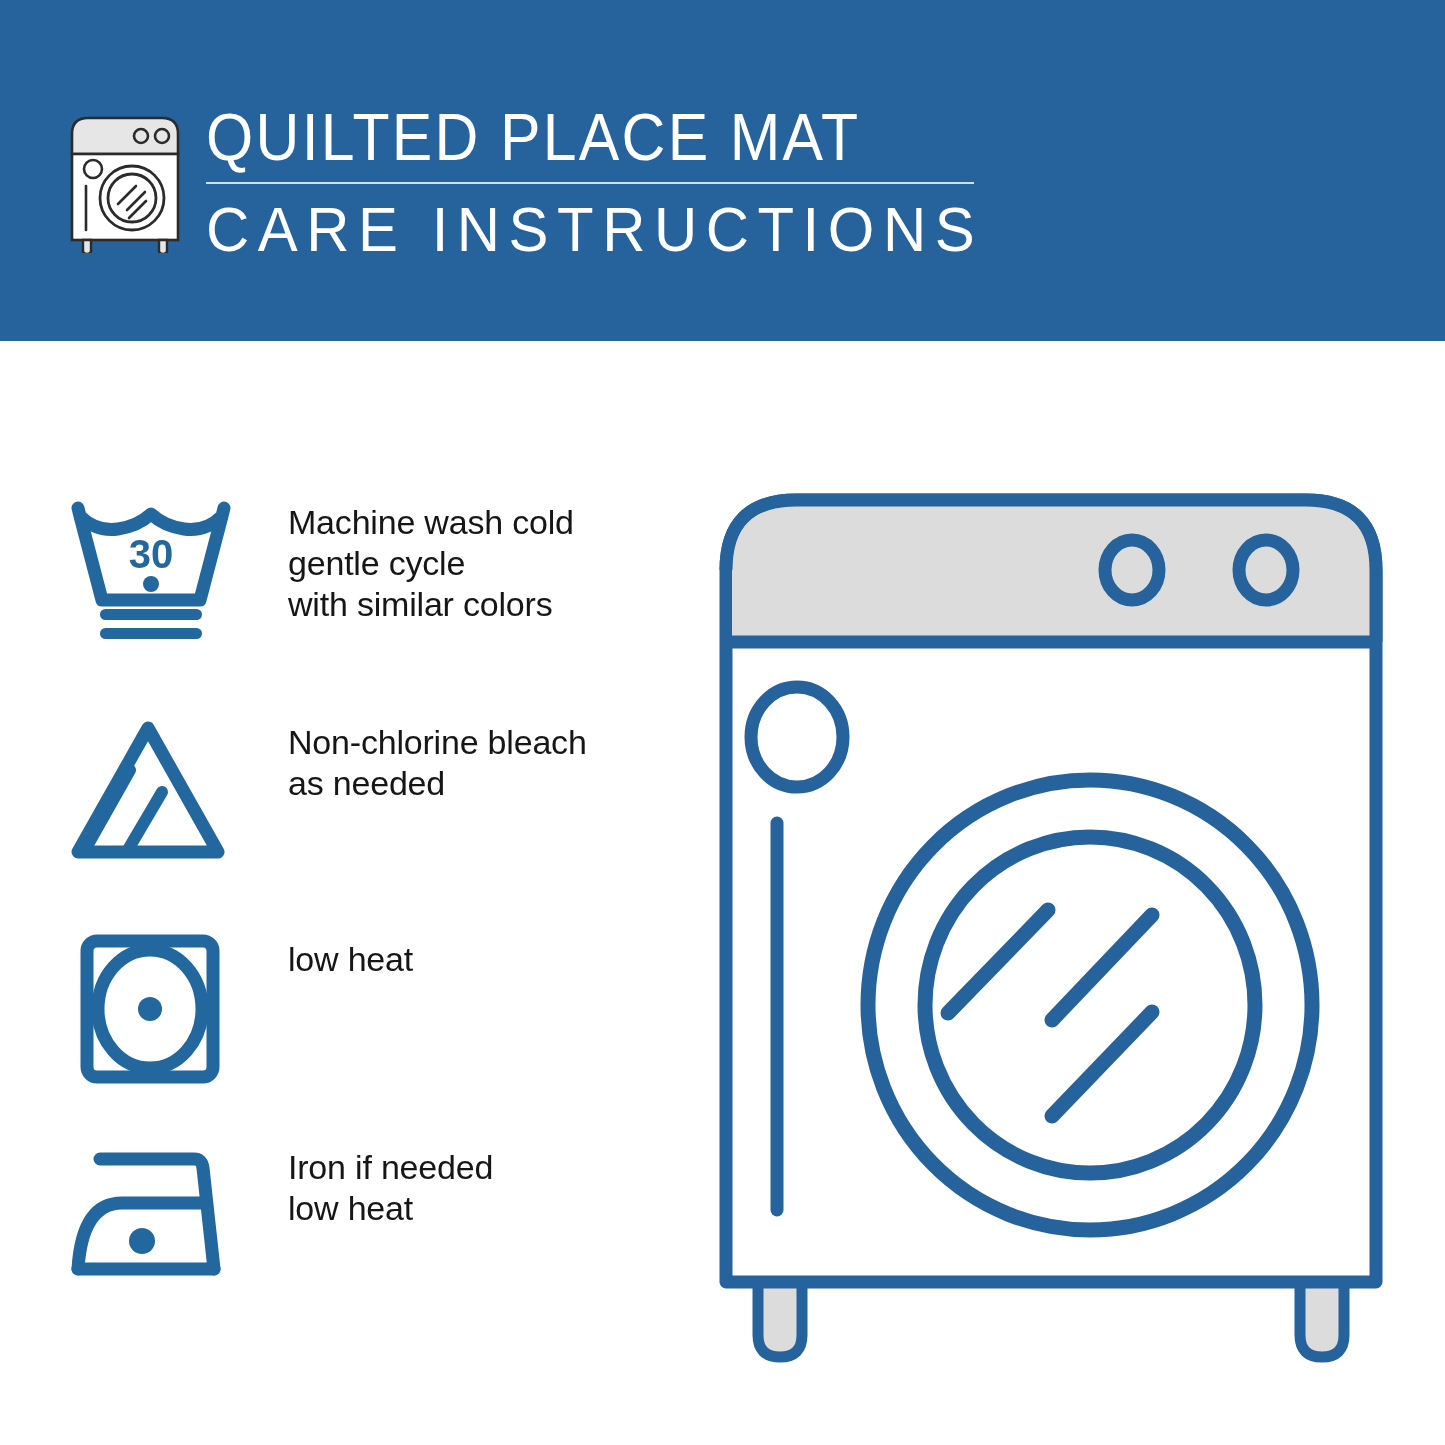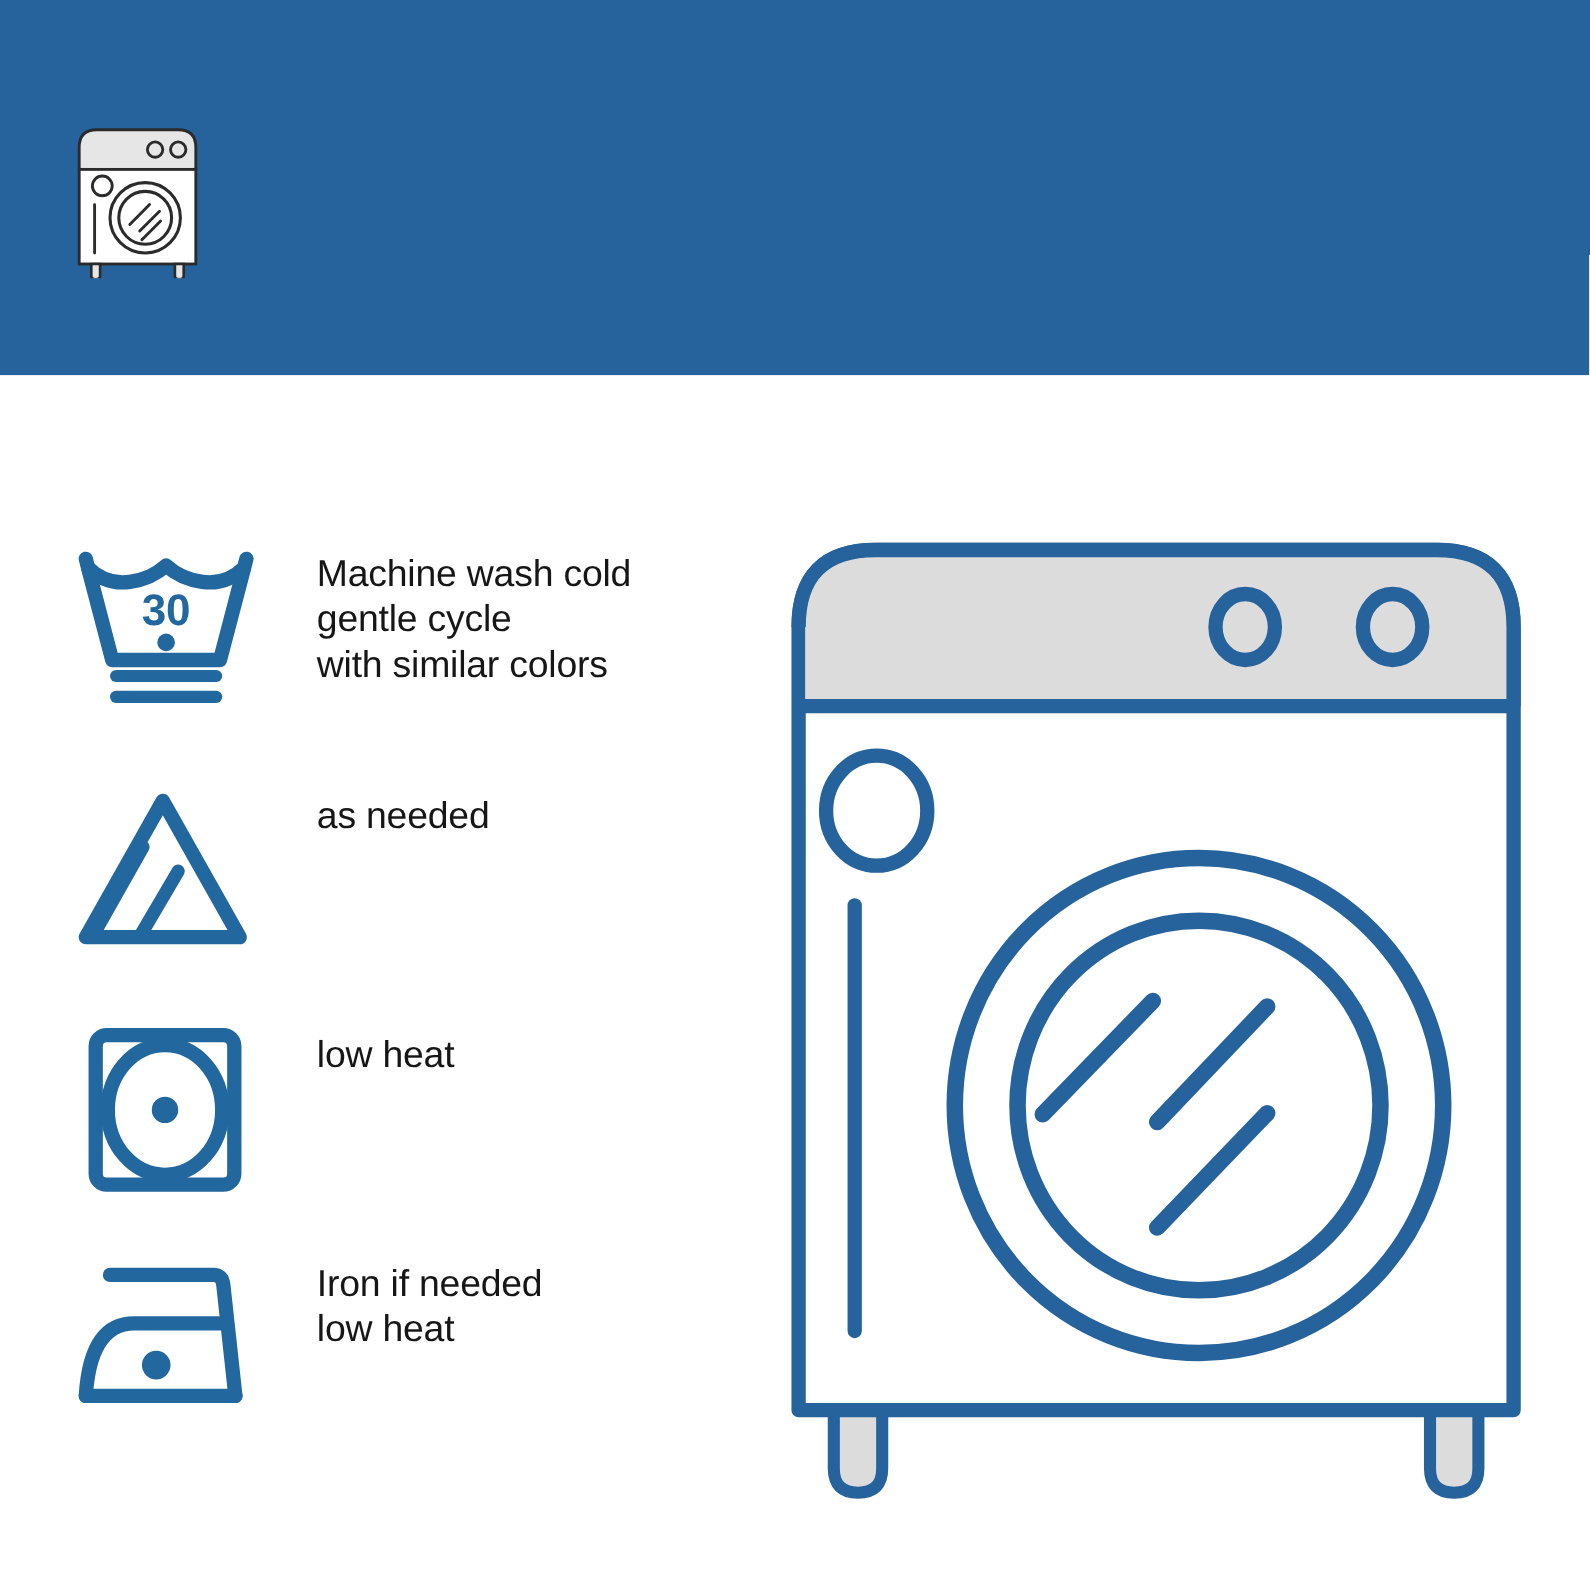--- a/index.html
+++ b/index.html
@@ -144,20 +144,25 @@
 
         <line x1="52" y1="96" x2="70" y2="78" stroke="#2b2b2b" stroke-width="2.6" stroke-linecap="round"></line>
         <line x1="61" y1="102" x2="79" y2="84" stroke="#2b2b2b" stroke-width="2.6" stroke-linecap="round"></line>
         <line x1="63" y1="110" x2="80" y2="93" stroke="#2b2b2b" stroke-width="2.6" stroke-linecap="round"></line>
 
         <path d="M17 132 L17 143 Q17 146 21 146 Q25 146 25 143 L25 132 Z" fill="#e6e6e6" stroke="#2b2b2b" stroke-width="2.4"></path>
         <path d="M93 132 L93 143 Q93 146 97 146 Q101 146 101 143 L101 132 Z" fill="#e6e6e6" stroke="#2b2b2b" stroke-width="2.4"></path>
       </svg>
     </div>
 
+    <div id="header-text-block">
+      <div id="title-main">QUILTED PLACE MAT</div>
+      <div id="title-rule"></div>
+      <div id="title-sub">CARE INSTRUCTIONS</div>
+    </div>
   </div>
 
   <div id="care-list">
 
     <div class="care-row care-row-0">
       <div class="care-symbol">
         <svg viewBox="0 0 170 155" width="170" height="155" aria-hidden="true">
 
           <path d="M12 12 L14 20 Q30 36 52 33 Q72 30 85 18 Q98 30 118 33 Q140 36 156 20 L158 12" fill="none" stroke="#22679e" stroke-width="13" stroke-linecap="round" stroke-linejoin="round"></path>
           <path d="M14 20 L36 104 L134 104 L156 20" fill="none" stroke="#22679e" stroke-width="13" stroke-linejoin="round"></path>
@@ -181,20 +186,21 @@
       <div class="care-symbol">
         <svg viewBox="0 0 170 155" width="170" height="155" aria-hidden="true">
 
           <path d="M82 12 L152 136 L12 136 Z" fill="none" stroke="#22679e" stroke-width="13" stroke-linejoin="round" stroke-linecap="round"></path>
 
           <line x1="64" y1="54" x2="20" y2="132" stroke="#22679e" stroke-width="12" stroke-linecap="round"></line>
           <line x1="96" y1="76" x2="63" y2="132" stroke="#22679e" stroke-width="12" stroke-linecap="round"></line>
         </svg>
       </div>
       <div class="care-text">
+        <span class="tline">Non-chlorine bleach</span>
         <span class="tline">as needed</span>
       </div>
     </div>
 
     <div class="care-row care-row-2">
       <div class="care-symbol">
         <svg viewBox="0 0 170 155" width="170" height="155" aria-hidden="true">
           <rect x="21" y="8" width="126" height="136" rx="10" fill="none" stroke="#22679e" stroke-width="13"></rect>
           <ellipse cx="84" cy="76" rx="52" ry="59" fill="none" stroke="#22679e" stroke-width="13"></ellipse>
           <circle cx="84" cy="76" r="12" fill="#22679e"></circle>

